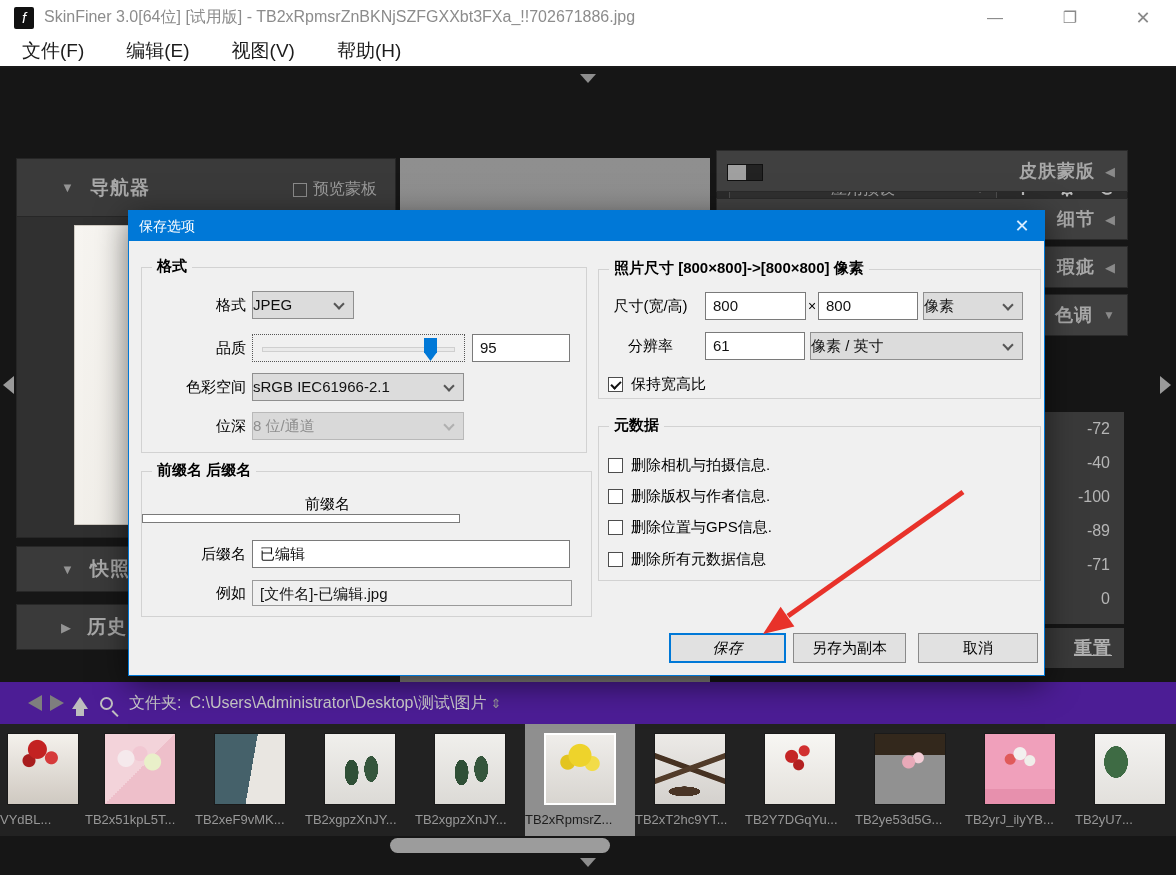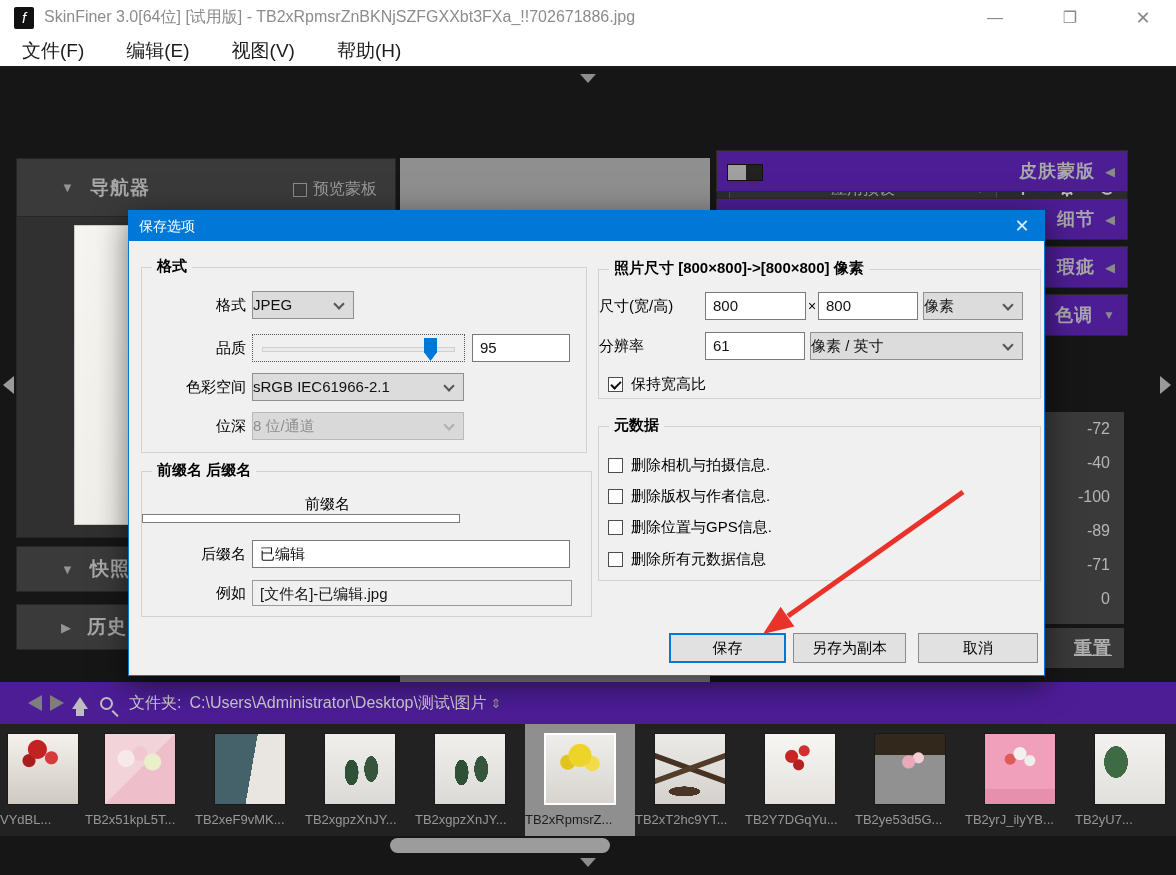--- a/index.html
+++ b/index.html
@@ -51,21 +51,21 @@
   .preset-bar { position:absolute; left:716px; top:96px; width:412px; height:48px; background:#2b2b2b; border:1px solid #1f1f1f; }
   .preset-dd { position:absolute; left:12px; top:7px; width:268px; height:33px; background:#303030; border:1px solid #4c4c4c;
                color:#9b9b9b; font-size:16px; text-align:center; line-height:31px; }
   .preset-dd .dd-tri { position:absolute; right:9px; top:12px; border-left:7px solid transparent; border-right:7px solid transparent;
                        border-top:8px solid #7e7e7e; width:0; height:0; }
   .preset-icon { position:absolute; top:0; height:48px; line-height:46px; color:#b9b9b9; text-align:center; width:40px; }
   .icon-plus { left:286px; font-size:30px; }
   .icon-gear { left:330px; font-size:23px; }
   .icon-refresh { left:372px; font-size:23px; }
 
-  .side-bar { position:absolute; left:716px; width:412px; height:42px; background:#4c1d95; border:1px solid #2a2a2a;
+  .side-bar { position:absolute; left:716px; width:412px; height:42px; background:#404040; border:1px solid #2a2a2a;
               display:flex; align-items:center; justify-content:flex-end; padding-right:12px; }
   .side-label { color:#a8a8a8; font-size:18px; font-weight:bold; letter-spacing:1px; }
   .side-arrow { color:#8a8a8a; font-size:13px; margin-left:10px; }
   .toggle { position:absolute; left:10px; top:13px; width:36px; height:17px; background:#222; border:1px solid #111; }
   .toggle::before { content:""; position:absolute; left:0; top:0; width:18px; height:15px; background:#a0a0a0; }
 
   .values-panel { position:absolute; left:728px; top:344px; width:396px; height:212px; background:#3a3a3a; }
   .val-row { height:34px; line-height:34px; text-align:right; padding-right:14px; color:#b5b5b5; font-size:16px; }
   .reset-bar { position:absolute; left:728px; top:560px; width:396px; height:40px; background:#3a3a3a;
                text-align:right; line-height:40px; padding-right:12px; }
@@ -144,21 +144,21 @@
   .group { position:absolute; border:1px solid #d2d2d2; }
   .group-title { position:absolute; top:-11px; left:10px; background:#f0f0f0; padding:0 5px; font-weight:bold;
                  font-size:15px; color:#000; white-space:nowrap; }
   .g-format { left:12px; top:26px; width:446px; height:186px; }
   .g-prefix { left:12px; top:230px; width:451px; height:146px; }
   .g-size { left:469px; top:28px; width:443px; height:130px; }
   .g-meta { left:469px; top:185px; width:443px; height:155px; }
 
   .frow { position:absolute; left:0; display:flex; align-items:center; height:28px; }
   .flabel { width:110px; text-align:right; padding-right:6px; font-size:15px; color:#000; }
-  .flabel2 { width:106px; text-align:left; padding-right:3px; font-size:15px; color:#000; }
+  .flabel2 { width:106px; text-align:center; padding-right:3px; font-size:15px; color:#000; }
 
   .combo { position:relative; background:#dcdcdc; border:1px solid #8f8f8f; height:28px; font-size:15px; color:#111;
            line-height:26px; }
   .combo .chev { position:absolute; right:10px; top:8px; width:8px; height:8px; border-right:2px solid #555;
                  border-bottom:2px solid #555; transform:rotate(45deg); }
   .combo.disabled { border-color:#b9b9b9; color:#8f8f8f; background:#d9d9d9; }
   .combo.disabled .chev { border-color:#b0b0b0; }
 
   .tinput { background:#fff; border:1px solid #7a7a7a; height:28px; font-size:15px; color:#111; line-height:26px;
             padding-left:7px; font-family:inherit; }
@@ -170,21 +170,21 @@
 
   .cbx { width:15px; height:15px; background:#fff; border:1px solid #4d4d4d; position:relative; flex:none; }
   .cbx.checked::after { content:""; position:absolute; left:2px; top:3px; width:8px; height:4px;
                         border-left:2px solid #111; border-bottom:2px solid #111; transform:rotate(-45deg); }
   .cbx-label { font-size:15px; color:#000; margin-left:8px; white-space:nowrap; }
 
   .xmark { width:12px; text-align:center; font-size:14px; color:#000; }
 
   .dlg-btn { position:absolute; top:392px; height:30px; background:#e1e1e1; border:1px solid #8a8a8a;
              font-size:15px; color:#000; text-align:center; line-height:28px; }
-  .btn-save { left:540px; width:117px; border:2px solid #0078d7; line-height:26px; }
+  .btn-save { left:540px; width:117px; border:2px solid #0078d7; line-height:26px;font-style:italic; }
   .btn-savecopy { left:664px; width:113px; }
   .btn-cancel { left:789px; width:120px; }
 
   .arrow-svg { position:absolute; left:0; top:0; z-index:60; pointer-events:none; }
 </style>
 </head>
 <body>
 
 <div id="screen">
 

